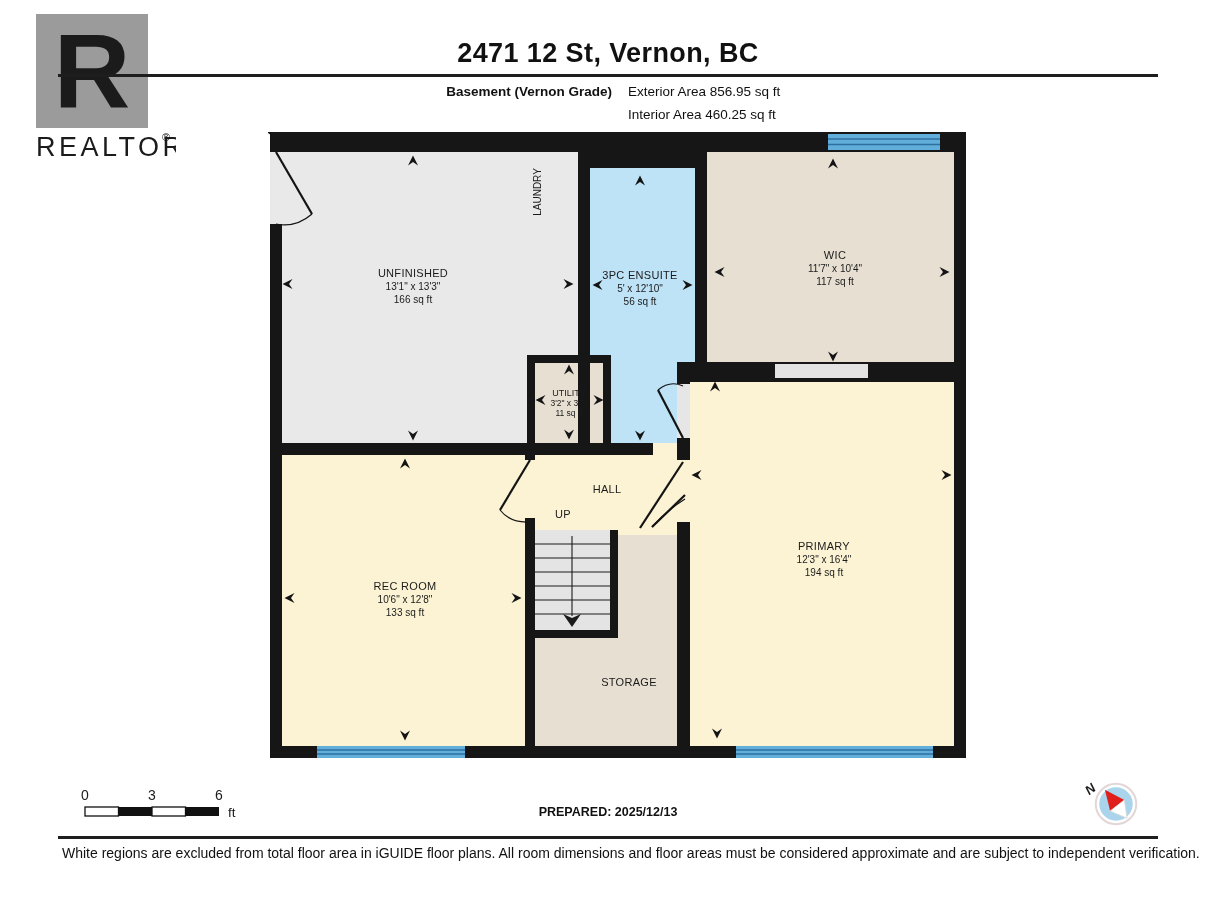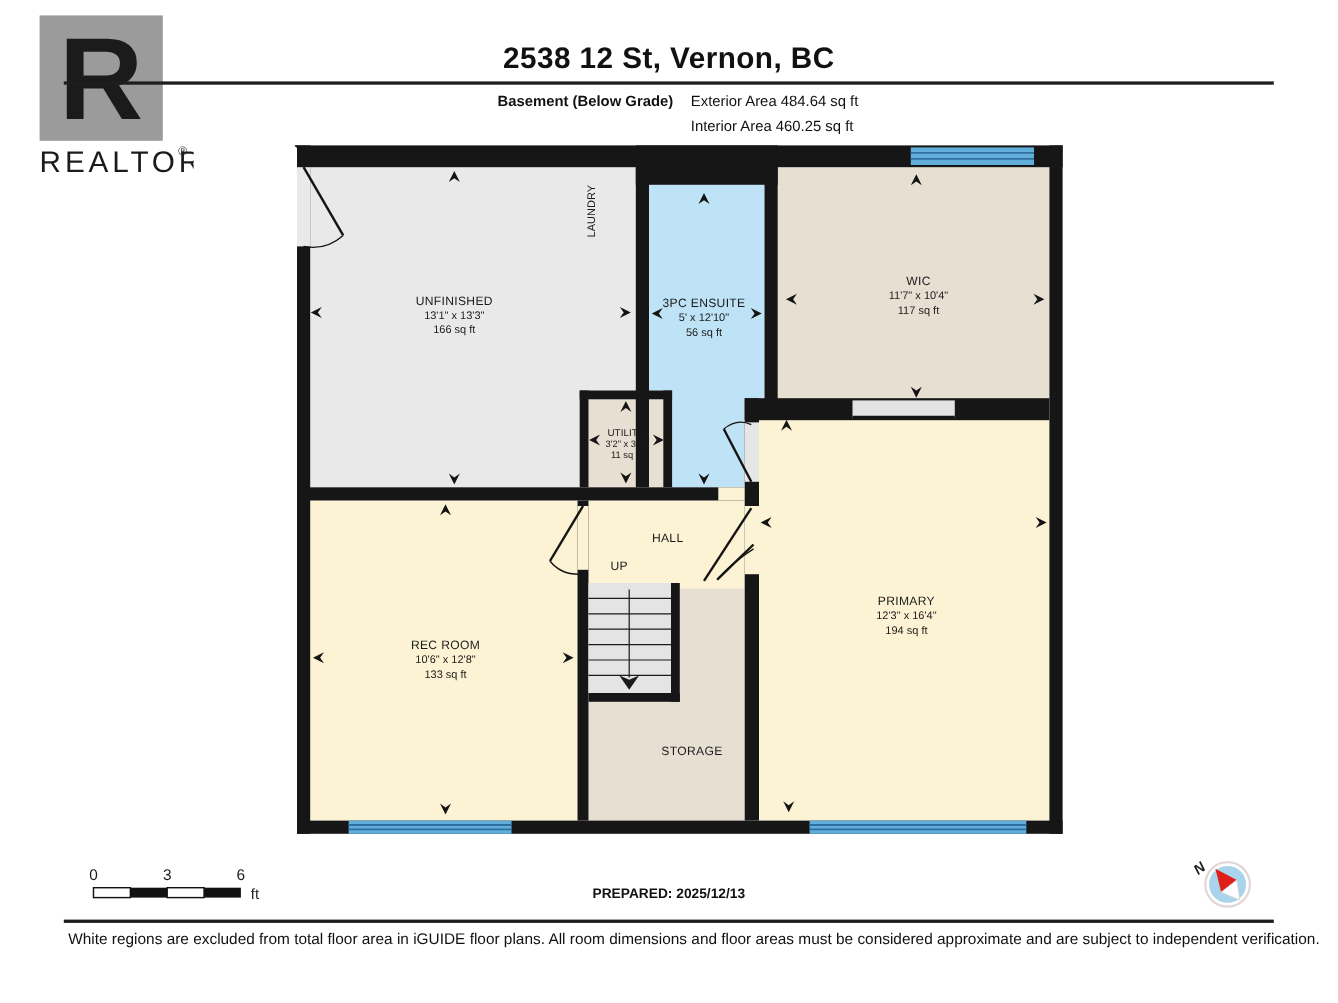--- a/index.html
+++ b/index.html
@@ -33,24 +33,24 @@
 
 <div class="abs" id="logo">
   <svg width="150" height="160" viewBox="0 0 150 160">
     <rect x="10" y="10" width="112" height="114" fill="#9b9b9b"></rect>
     <text x="66" y="104" text-anchor="middle" font-size="106" font-weight="bold" font-family="DejaVu Serif, serif" fill="#ffffff">R</text>
     <text x="10" y="152" font-size="27" fill="#b6b6b6" letter-spacing="3.5">REALTOR</text>
     <text x="136" y="137" font-size="11" fill="#b6b6b6">®</text>
   </svg>
 </div>
 
-<div class="abs" id="page-title">2538 12 St, Vernon, BC</div>
+<div class="abs" id="page-title">2471 12 St, Vernon, BC</div>
 <div class="abs" id="rule-top"></div>
-<div class="abs" id="floor-label">Basement (Below Grade)</div>
-<div class="abs" id="ext-area">Exterior Area 484.64 sq ft</div>
+<div class="abs" id="floor-label">Basement (Vernon Grade)</div>
+<div class="abs" id="ext-area">Exterior Area 856.95 sq ft</div>
 <div class="abs" id="int-area">Interior Area 460.25 sq ft</div>
 
 <div class="abs" id="plan">
 <svg width="700" height="628" viewBox="0 0 700 628">
 
   <g>
     <rect x="12" y="20" width="298" height="291" fill="#e9e9e9"></rect>
     <polygon points="322,36 427,36 427,230 409,230 409,311 343,311 343,223 322,223" fill="#bee2f6"></polygon>
     <rect x="439" y="20" width="247" height="212" fill="#e7dfd2"></rect>
     <rect x="267" y="231" width="68" height="80" fill="#e7dfd2"></rect>

